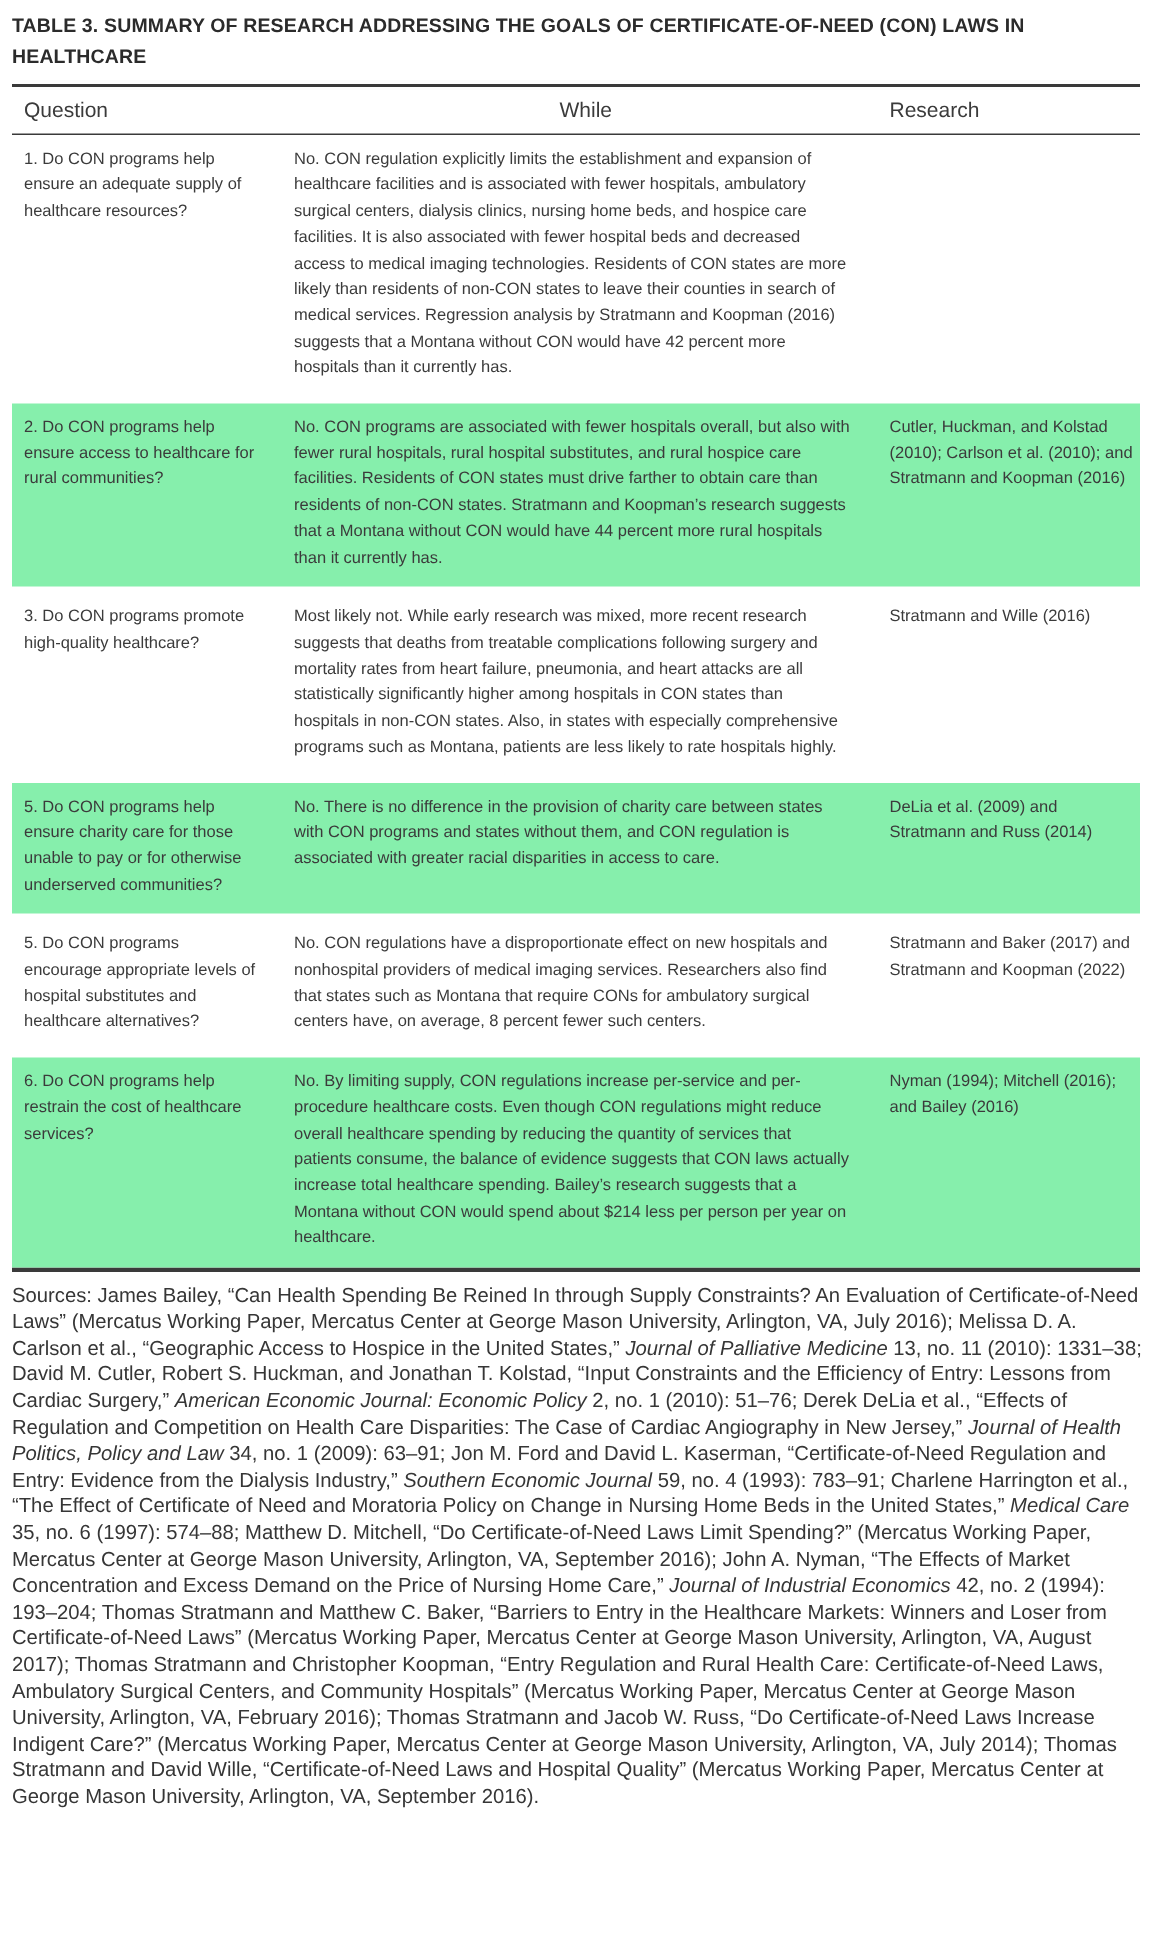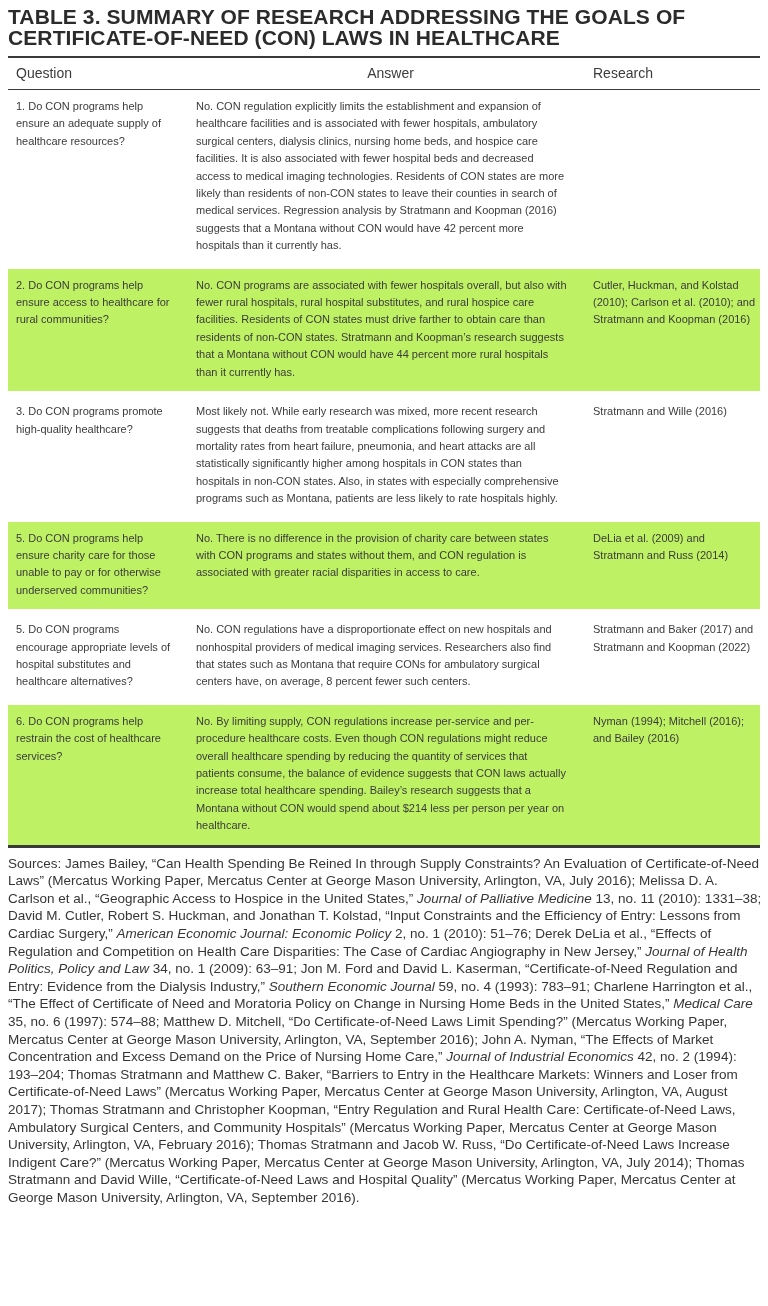--- a/index.html
+++ b/index.html
@@ -7,21 +7,21 @@
   body {
     width: 768px;
     min-height: 1306px;
     font-family: "Liberation Sans", sans-serif;
     color: #3b3b3b;
     -webkit-font-smoothing: antialiased;
   }
   .page { padding: 6px 8px 10px 8px; width: 768px; }
 
   .table-title {
-    font-size: 21px;
+    font-size: 13px;
     font-weight: 700;
     line-height: 21px;
     letter-spacing: 0.1px;
     color: #2b2b2b;
     margin-bottom: 8px;
     max-width: 750px;
   }
 
   .con-table { width: 752px; }
 
@@ -39,21 +39,21 @@
   .th.r { text-align: left; }
 
   .tbody { border-bottom: 3px solid #3a3a3a; }
 
   .row {
     display: grid;
     grid-template-columns: 180px 405px 167px;
     margin-top: 4px;
   }
   .row:first-child { margin-top: 0; }
-  .row.alt { background: #bef264; }
+  .row.alt { background: #86efac; }
 
   .cell {
     font-size: 11px;
     line-height: 17.4px;
     padding-top: 8px;
     padding-bottom: 10px;
     color: #3b3b3b;
   }
   .cell.q { padding-left: 8px; padding-right: 14px; }
   .cell.a { padding-left: 8px; padding-right: 26px; }
@@ -73,21 +73,21 @@
 <body>
 
 <div class="page">
 
   <h1 class="table-title">TABLE 3. SUMMARY OF RESEARCH ADDRESSING THE GOALS OF CERTIFICATE-OF-NEED (CON) LAWS IN HEALTHCARE</h1>
 
   <div class="con-table">
 
     <div class="thead">
       <div class="th q">Question</div>
-      <div class="th a">Answer</div>
+      <div class="th a">While</div>
       <div class="th r">Research</div>
     </div>
 
     <div class="tbody">
 
       <div class="row">
         <div class="cell q">1. Do CON programs help ensure an adequate supply of healthcare resources?</div>
         <div class="cell a">No. CON regulation explicitly limits the establishment and expansion of healthcare facilities and is associated with fewer hospitals, ambulatory surgical centers, dialysis clinics, nursing home beds, and hospice care facilities. It is also associated with fewer hospital beds and decreased access to medical imaging technologies. Residents of CON states are more likely than residents of non-CON states to leave their counties in search of medical services. Regression analysis by Stratmann and Koopman (2016) suggests that a Montana without CON would have 42 percent more hospitals than it currently has.</div>
       </div>
 

